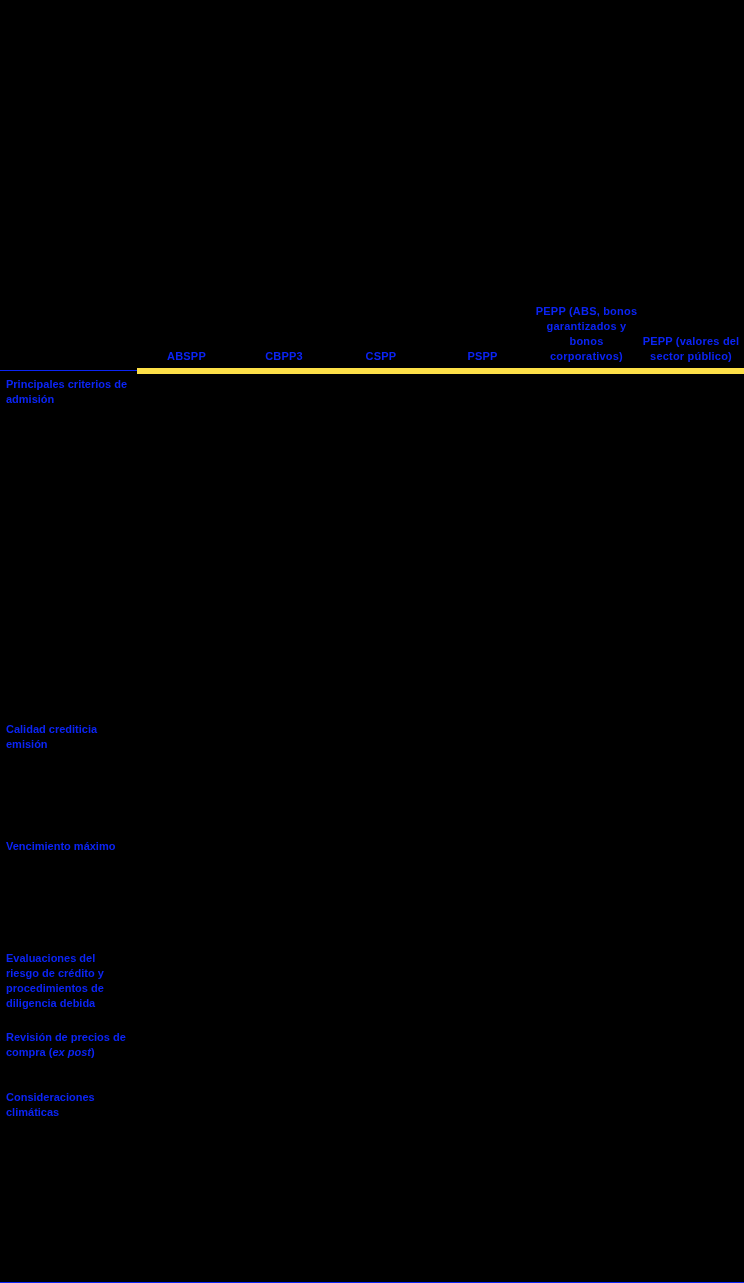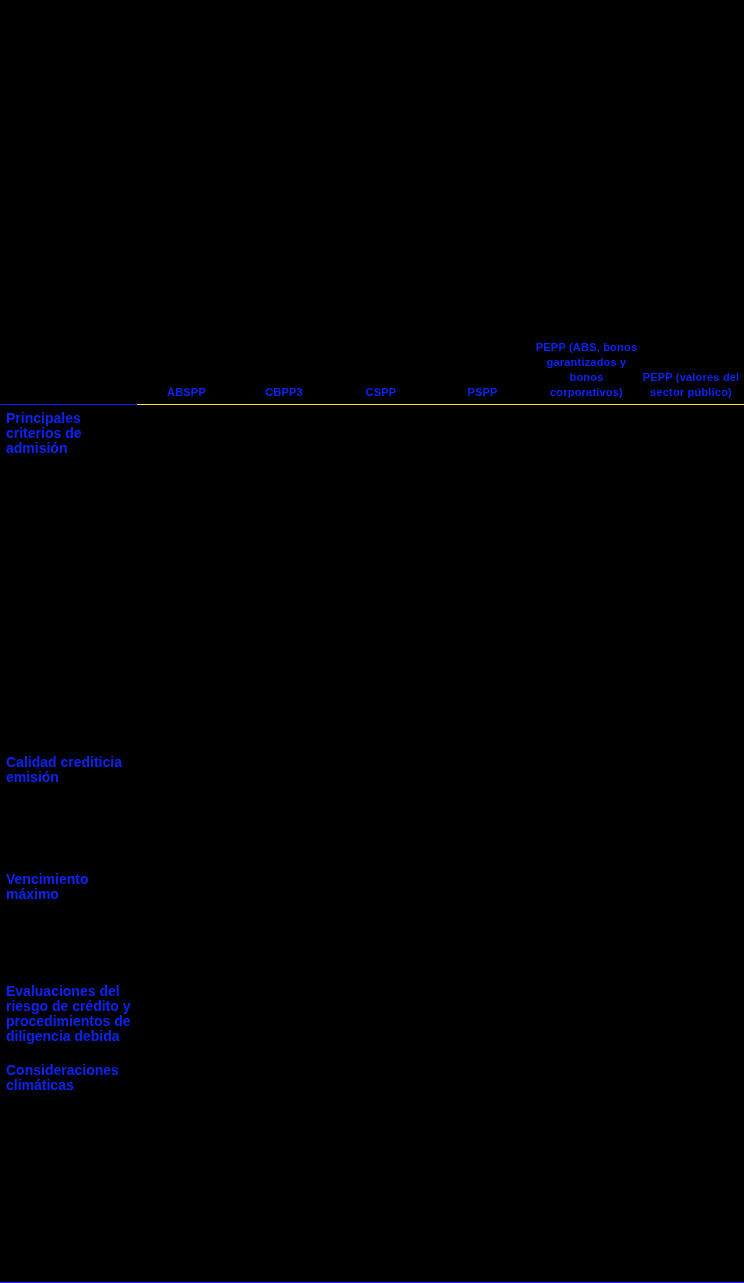--- a/index.html
+++ b/index.html
@@ -32,36 +32,36 @@
     border: 0;
     background: #000000;
   }
   
   td.col-sep {
     border-left: 1px solid #0b24f5;
   }
   
   tr.header-row td {
     vertical-align: bottom;
-    border-bottom: 1px solid #fde047;
+    border-bottom: 6px solid #fde047;
     text-align: center;
     padding-bottom: 4px;
   }
   tr.header-row td.rowhead-col {
     border-bottom: 1px solid #0b24f5;
   }
   .col-title {
     font-size: 11px;
     font-weight: bold;
     line-height: 15px;
     color: #0b24f5;
     letter-spacing: 0.2px;
   }
   .row-label {
-    font-size: 14px;
+    font-size: 11px;
     font-weight: bold;
     line-height: 15px;
     color: #0b24f5;
     padding: 6px 6px 0 6px;
     text-align: left;
   }
   .row-label em {
     font-style: italic;
   }
   .cell-body {
@@ -211,20 +211,43 @@
         <div class="cell-body"></div>
       </td>
       <td class="col-sep">
         <div class="cell-body"></div>
       </td>
       <td class="col-sep">
         <div class="cell-body"></div>
       </td>
     </tr>
 
+    <tr style="height:60px">
+      <td>
+        <div class="row-label">Revisión de precios de compra (<em>ex post</em>)</div>
+      </td>
+      <td class="col-sep">
+        <div class="cell-body"></div>
+      </td>
+      <td class="col-sep">
+        <div class="cell-body"></div>
+      </td>
+      <td class="col-sep">
+        <div class="cell-body"></div>
+      </td>
+      <td class="col-sep">
+        <div class="cell-body"></div>
+      </td>
+      <td class="col-sep">
+        <div class="cell-body"></div>
+      </td>
+      <td class="col-sep">
+        <div class="cell-body"></div>
+      </td>
+    </tr>
 
     <tr>
       <td>
         <div class="row-label">Consideraciones climáticas</div>
       </td>
       <td class="col-sep">
         <div class="cell-body"></div>
       </td>
       <td class="col-sep">
         <div class="cell-body"></div>

